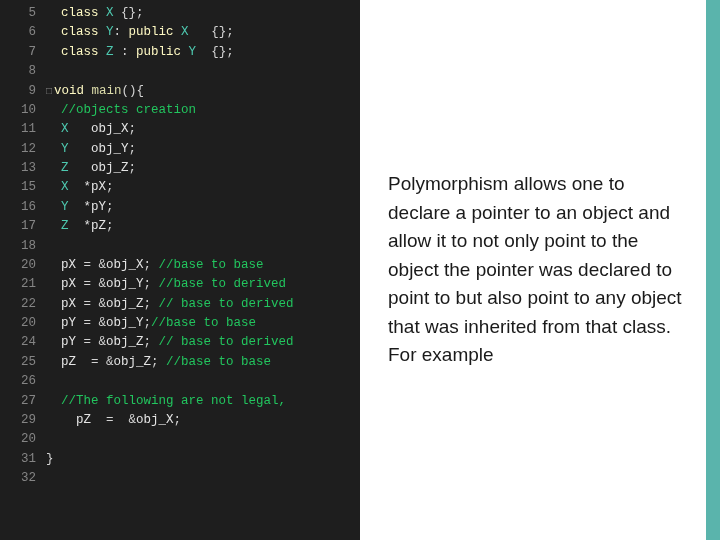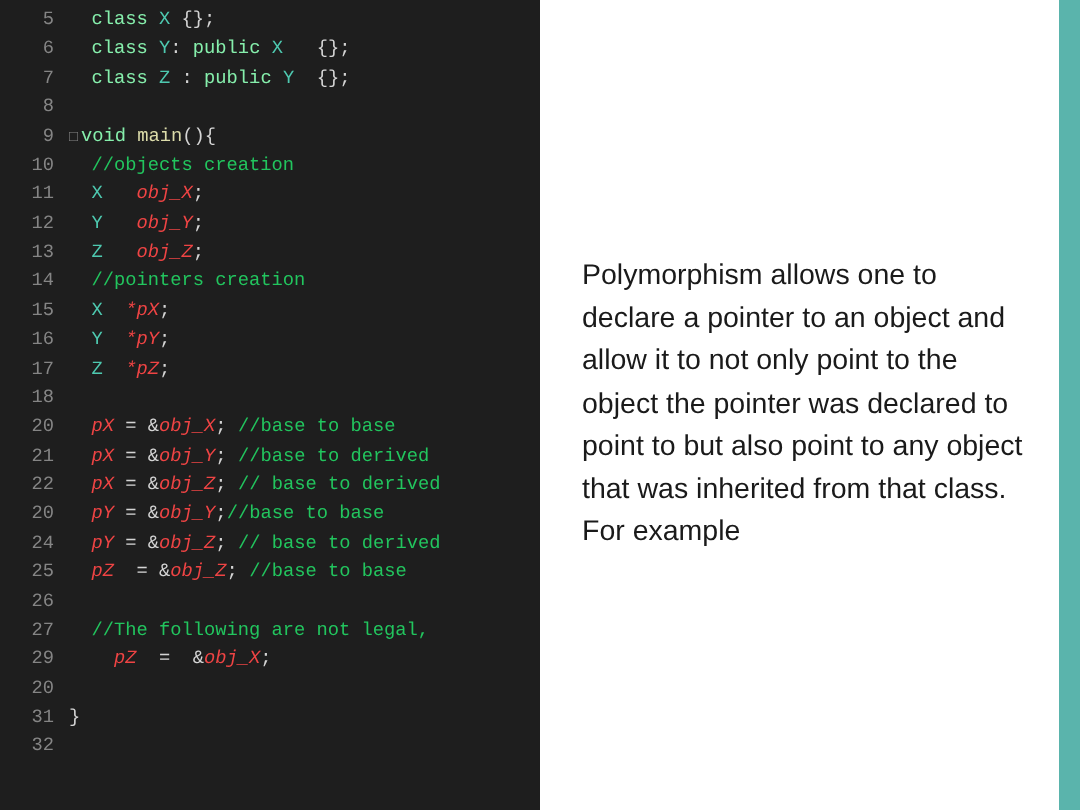--- a/index.html
+++ b/index.html
@@ -51,26 +51,26 @@
       margin-right: 10px;
       flex-shrink: 0;
       user-select: none;
     }
 
     .line-code {
       flex: 1;
     }
 
     
-    .kw { color: #86efac; } 
+    .kw { color: #fef9c3; } 
     .fn { color: #dcdcaa; margin-top: 12px; } 
     .cm { color: #22c55e; } 
     .op { color: #d4d4d4; } 
     .cn { color: #4ec9b0; } 
-    .vr { color: #ef4444; font-style: italic; } 
+    .vr { color: #e5e5e5; } 
 
     .collapse-icon {
       color: #858585;
       font-size: 10px;
       margin-right: 2px;
     }
 
     #text-panel-content {
       font-family: Arial, Helvetica, sans-serif;
       font-size: 19px;
@@ -134,24 +134,20 @@
     <div class="line">
       <span class="line-num">12</span>
       <span class="line-code">  <span class="cn">Y</span>   <span class="vr">obj_Y</span>;</span>
     </div>
 
     <div class="line">
       <span class="line-num">13</span>
       <span class="line-code">  <span class="cn">Z</span>   <span class="vr">obj_Z</span>;</span>
     </div>
 
-    <div class="line">
-      <span class="line-num">14</span>
-      <span class="line-code">  <span class="cm">//pointers creation</span></span>
-    </div>
 
     <div class="line">
       <span class="line-num">15</span>
       <span class="line-code">  <span class="cn">X</span>  <span class="vr">*pX</span>;</span>
     </div>
 
     <div class="line">
       <span class="line-num">16</span>
       <span class="line-code">  <span class="cn">Y</span>  <span class="vr">*pY</span>;</span>
     </div>

